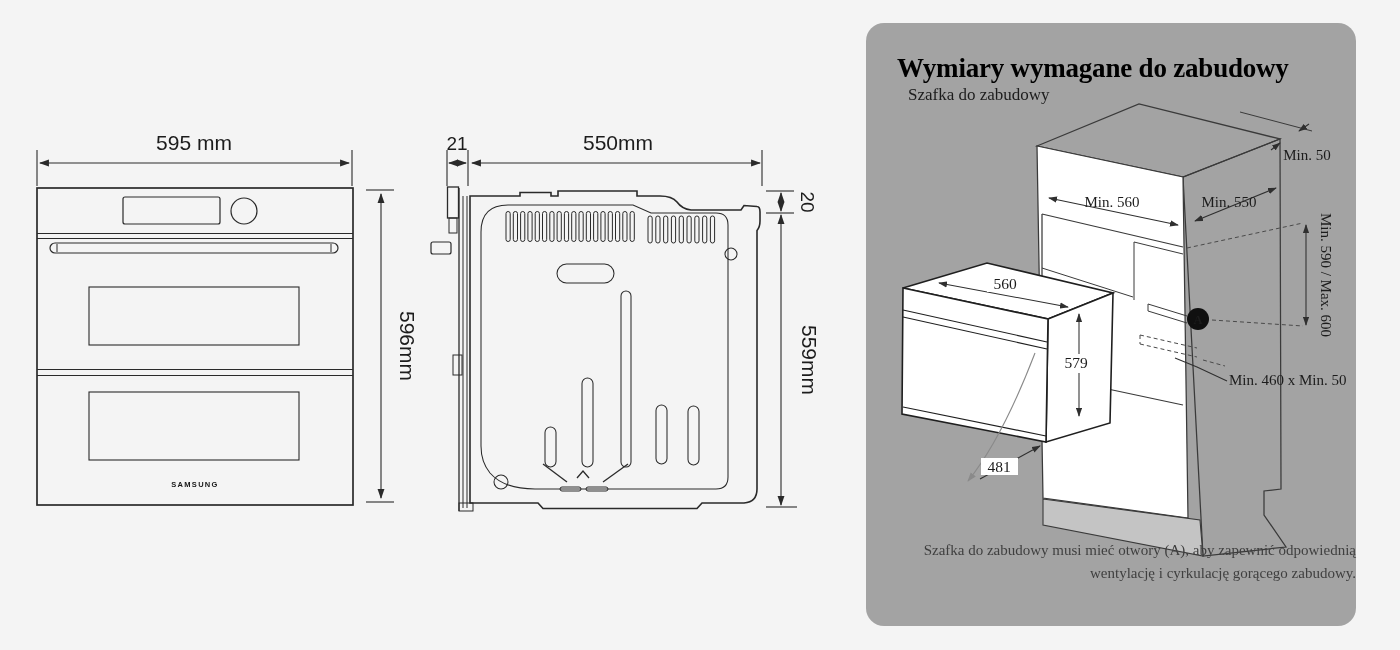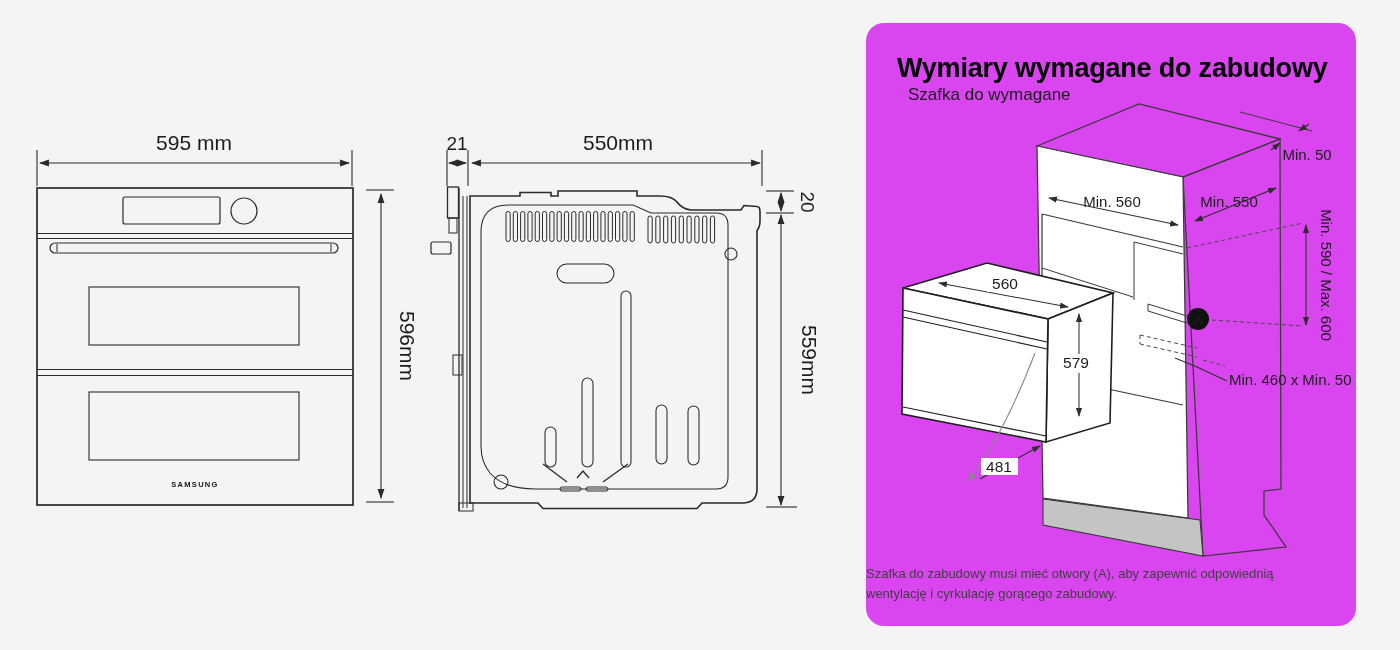--- a/index.html
+++ b/index.html
@@ -5,34 +5,34 @@
   html,body{margin:0;padding:0;}
   body{
     width:1400px;height:650px;position:relative;overflow:hidden;
     background:#f4f4f4;
     font-family:"Liberation Sans","DejaVu Sans",sans-serif;
     color:#1c1c1c;
   }
   .left-drawings{position:absolute;left:0;top:0;width:870px;height:650px;}
   .spec-card{
     position:absolute;left:866px;top:23px;width:490px;height:603px;
-    background:#d946ef;border-radius:18px;
+    background:#a3a3a3;border-radius:18px;font-family:Liberation Serif, serif;
   }
   .spec-card h1{
     position:absolute;left:31px;top:30px;margin:0;
     font-size:27px;font-weight:700;letter-spacing:-0.2px;color:#000;
   }
   .spec-card h2{
     position:absolute;left:42px;top:62px;margin:0;
     font-size:17px;font-weight:400;color:#1c1c1c;
   }
   .cabinet-svg{position:absolute;left:9px;top:72px;width:480px;height:480px;}
   .footnote{
-    position:absolute;left:0;right:0;top:541px;text-align:left;
-    font-size:13px;line-height:1.55;color:#3f3f3f;
+    position:absolute;left:0;right:0;top:516px;text-align:right;
+    font-size:15px;line-height:1.55;color:#3f3f3f;
   }
   svg text{fill:#1c1c1c;}
   .dim-label{font-size:21px;}
   .dim-label-sm{font-size:19px;}
   .card-dim{font-size:15px;}
   .card-dim-num{font-size:15.5px;}
   .brand{font-size:7.5px;font-weight:700;letter-spacing:1.3px;fill:#161616;}
 </style>
 </head>
 <body>
@@ -153,21 +153,21 @@
     <line x1="766" y1="507" x2="797" y2="507"></line>
   </g>
   <text class="dim-label-sm" x="457" y="150" text-anchor="middle">21</text>
   <text class="dim-label" x="618" y="150" text-anchor="middle">550mm</text>
   <text class="dim-label-sm" x="801" y="202" text-anchor="middle" transform="rotate(90 801 202)">20</text>
   <text class="dim-label" x="802" y="360" text-anchor="middle" transform="rotate(90 802 360)">559mm</text>
 </svg>
 
 <div class="spec-card">
   <h1>Wymiary wymagane do zabudowy</h1>
-  <h2>Szafka do wymagane</h2>
+  <h2>Szafka do zabudowy</h2>
 
   <svg class="cabinet-svg" viewBox="0 0 480 480" xmlns="http://www.w3.org/2000/svg">
     <defs>
       <marker id="cah" viewBox="0 0 10 7" refX="9" refY="3.5" markerWidth="8.5" markerHeight="6.5" orient="auto-start-reverse">
         <path d="M0,0 L10,3.5 L0,7 Z" fill="#2f2f2f"></path>
       </marker>
       <marker id="cahg" viewBox="0 0 10 7" refX="9" refY="3.5" markerWidth="8.5" markerHeight="6.5" orient="auto-start-reverse">
         <path d="M0,0 L10,3.5 L0,7 Z" fill="#8a8a8a"></path>
       </marker>
     </defs>

